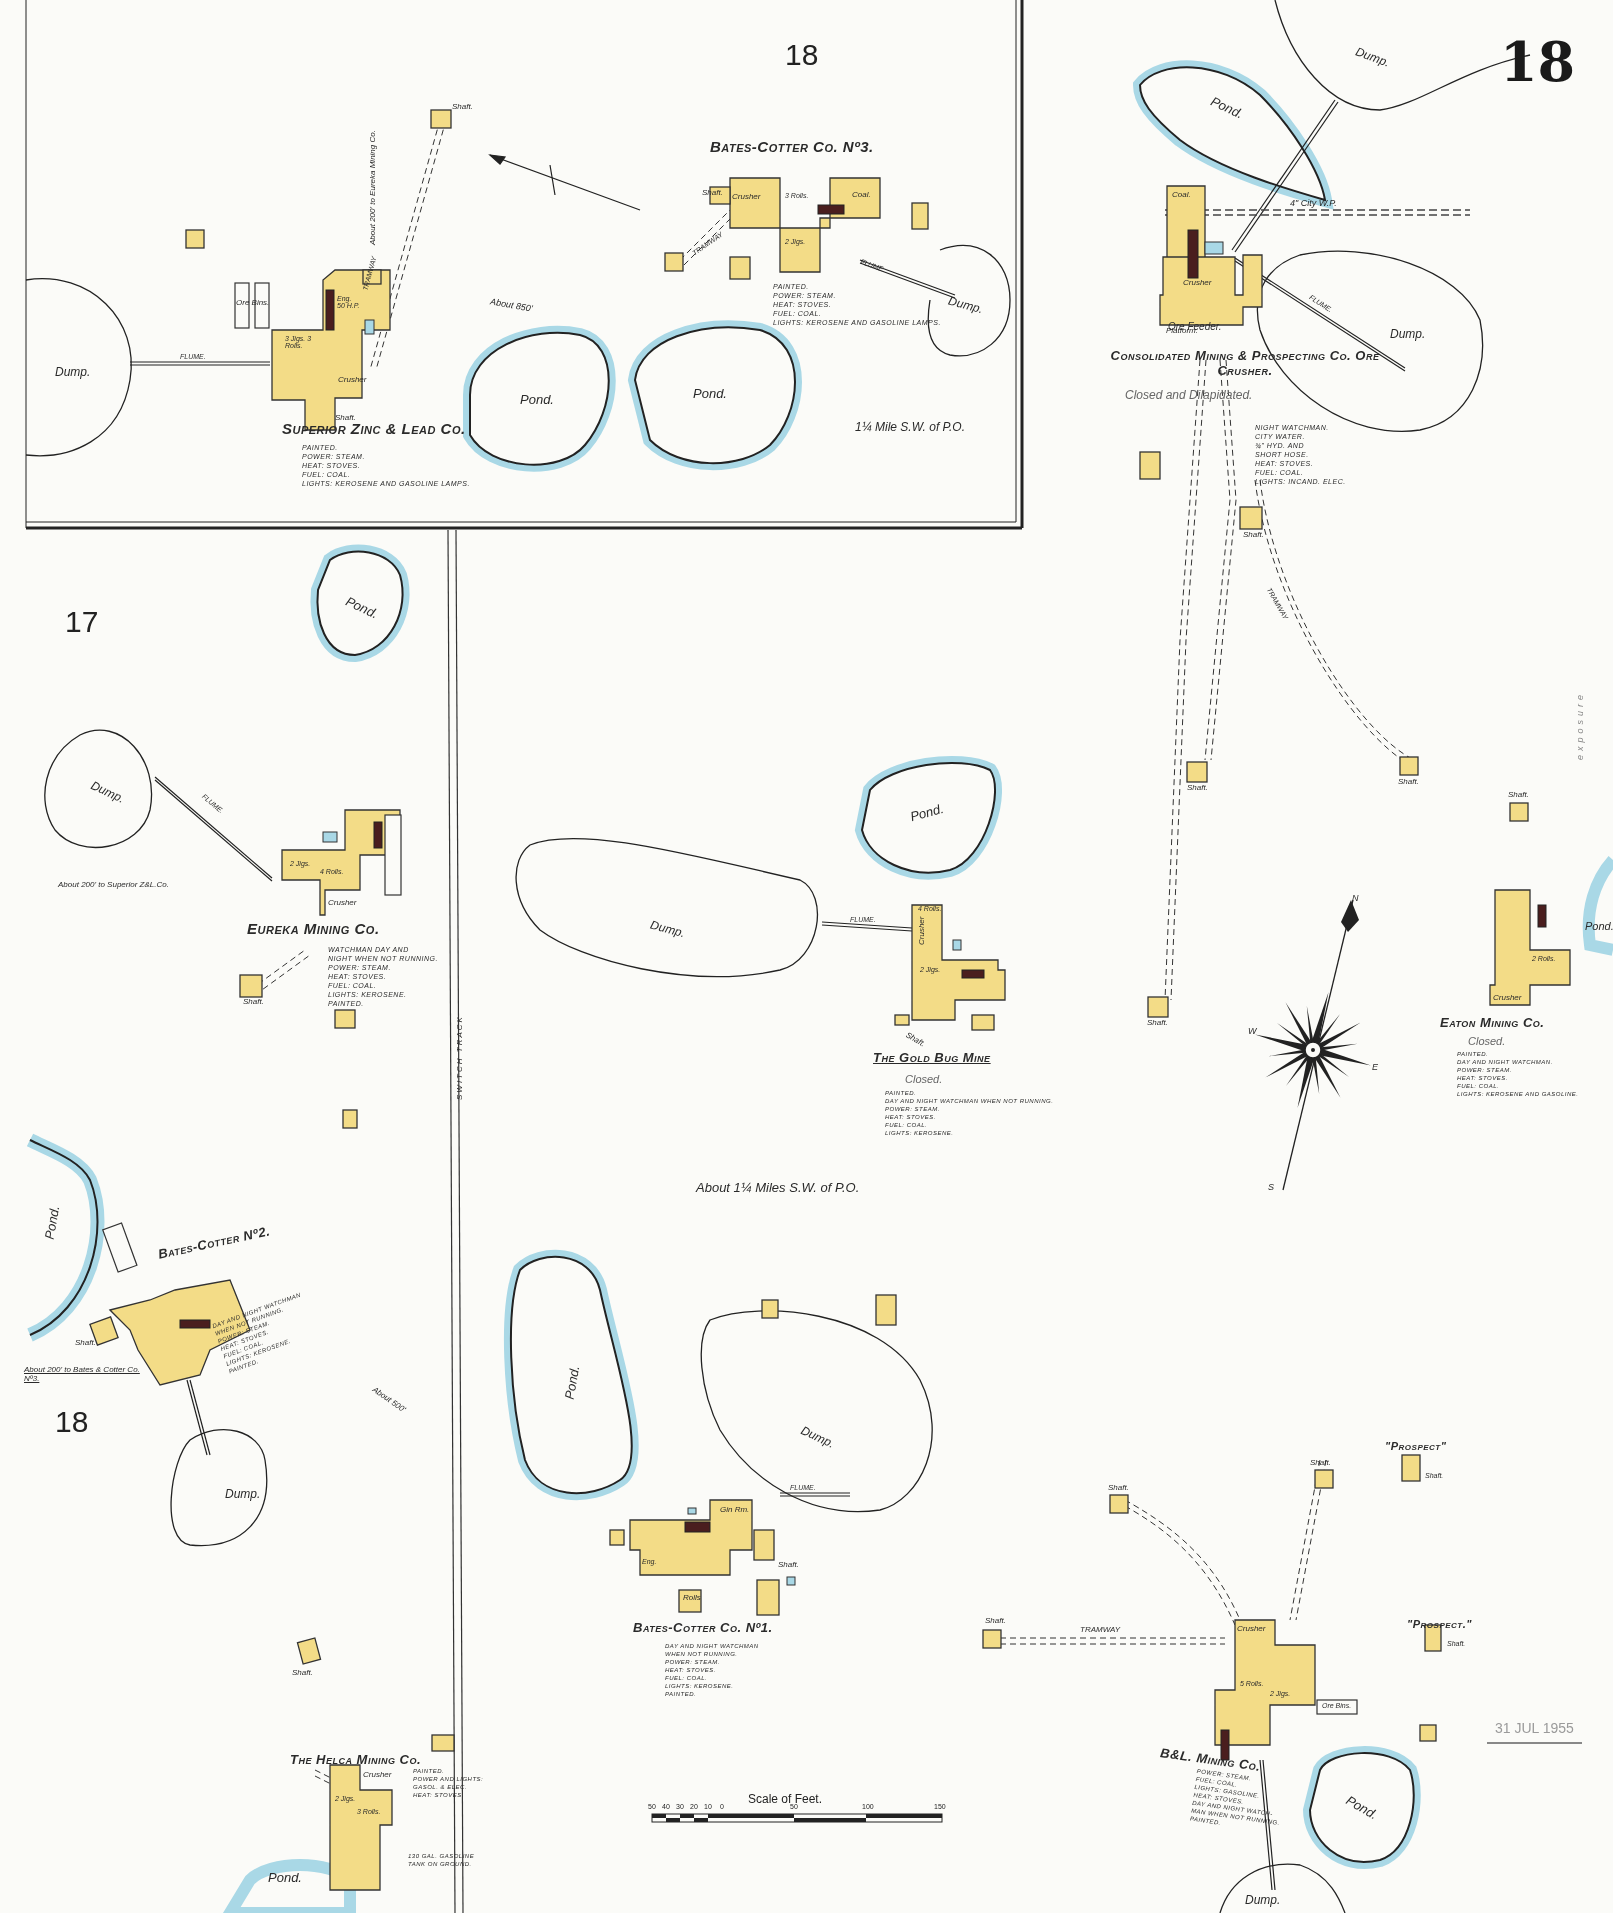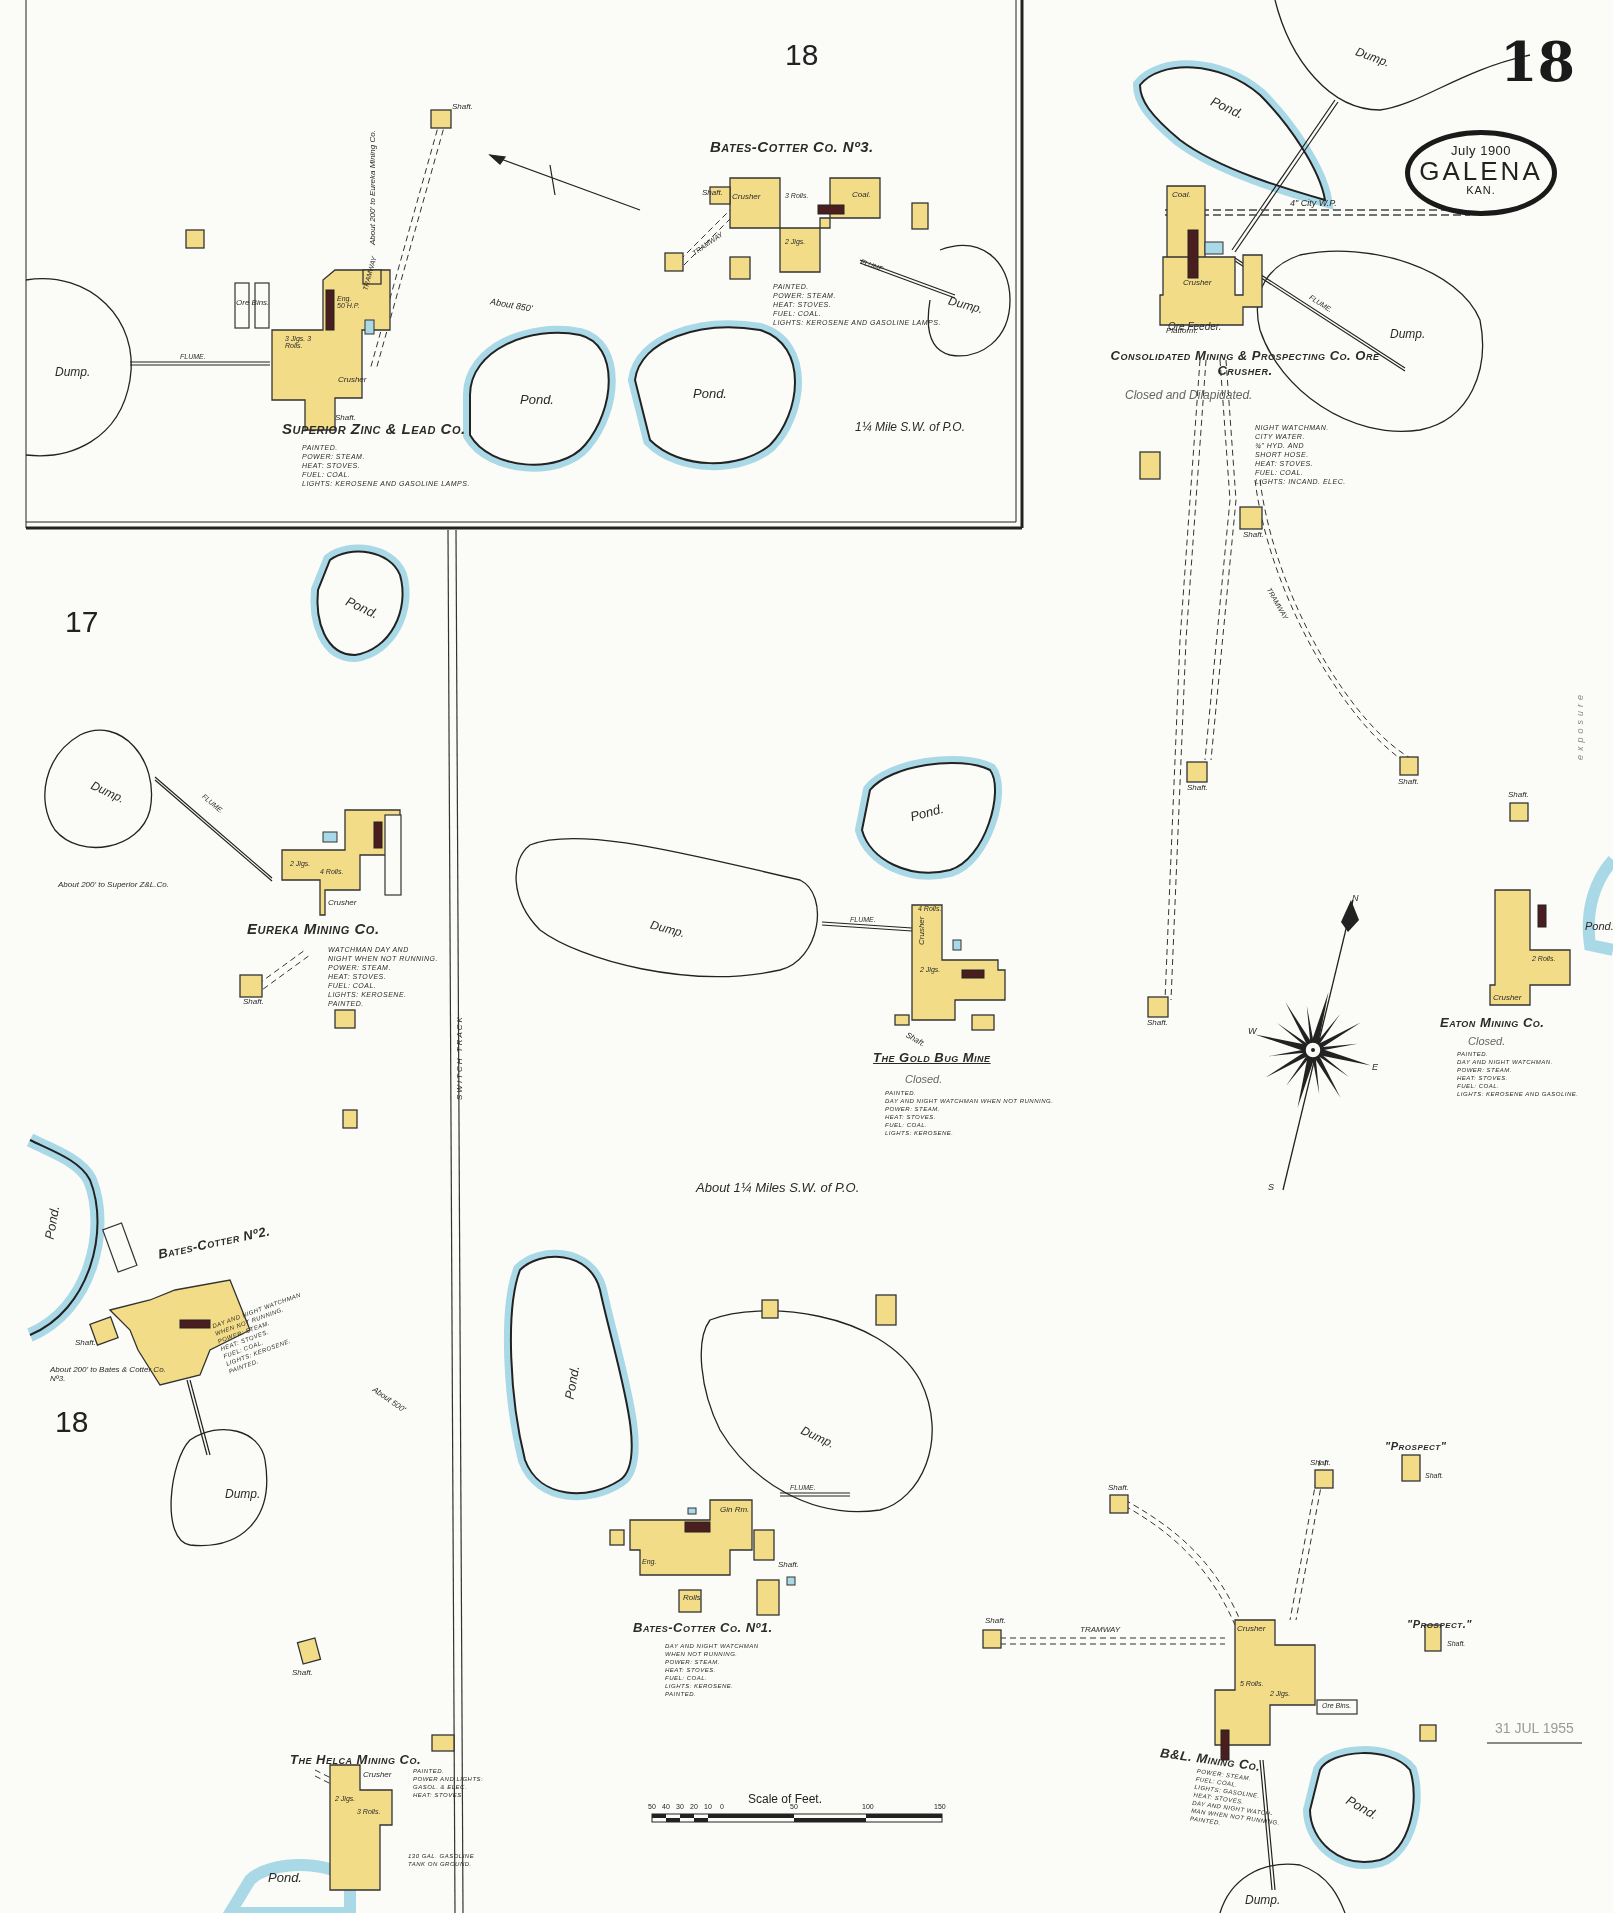--- a/index.html
+++ b/index.html
@@ -240,25 +240,20 @@
     <rect x="680" y="1814" width="14" height="4" fill="#222"></rect>
     <rect x="694" y="1818" width="14" height="4" fill="#222"></rect>
     <rect x="708" y="1814" width="14" height="4" fill="#222"></rect>
     <rect x="722" y="1814" width="72" height="4" fill="#222"></rect>
     <rect x="794" y="1818" width="72" height="4" fill="#222"></rect>
     <rect x="866" y="1814" width="76" height="4" fill="#222"></rect>
   </g>
 </svg>
 
 <div class="sheetnum" style="left:1500px;top:30px;">18</div>
-<div class="oval">
-  <div class="d">July 1900</div>
-  <div class="c">GALENA</div>
-  <div class="s">KAN.</div>
-</div>
 <div class="sectnum" style="left:785px;top:38px;">18</div>
 <div class="sectnum" style="left:65px;top:605px;">17</div>
 <div class="sectnum" style="left:55px;top:1405px;">18</div>
 <div class="stamp">31 JUL 1955</div>
 <div class="lbl small" style="left:1575px;top:760px;transform:rotate(-90deg);transform-origin:left top;letter-spacing:4px;color:#888;">exposure</div>
 
 <div class="lbl small" style="left:1352px;top:893px;">N</div>
 <div class="lbl small" style="left:1268px;top:1182px;">S</div>
 <div class="lbl small" style="left:1372px;top:1062px;">E</div>
 <div class="lbl small" style="left:1248px;top:1026px;">W</div>
@@ -273,21 +268,21 @@
 <div class="scale-ticks" style="left:790px;">50</div>
 <div class="scale-ticks" style="left:862px;">100</div>
 <div class="scale-ticks" style="left:934px;">150</div>
 
 <div class="lbl med" style="left:855px;top:420px;">1¼ Mile S.W. of P.O.</div>
 <div class="lbl med" style="left:696px;top:1180px;font-size:13px;">About 1¼ Miles S.W. of P.O.</div>
 
 <div class="lbl small" style="left:490px;top:300px;transform:rotate(10deg);">About 850'</div>
 <div class="lbl small" style="left:368px;top:245px;transform:rotate(-90deg);transform-origin:left top;font-size:8px;">About 200' to Eureka Mining Co.</div>
 <div class="lbl small" style="left:58px;top:880px;font-size:8px;">About 200' to Superior Z&amp;L.Co.</div>
-<div class="lbl small" style="left:50px;top:1365px;font-size:8px;white-space:normal;width:130px;">About 200' to Bates &amp; Cotter Co. Nº3.</div>
+<div class="lbl small" style="left:24px;top:1365px;font-size:8px;white-space:normal;width:130px;text-decoration:underline;">About 200' to Bates &amp; Cotter Co. Nº3.</div>
 <div class="lbl small" style="left:370px;top:1395px;transform:rotate(35deg);font-size:8px;">About 500'</div>
 <div class="lbl small" style="left:455px;top:1100px;transform:rotate(-90deg);transform-origin:left top;font-size:8px;letter-spacing:2px;">SWITCH TRACK</div>
 <div class="lbl small" style="left:1290px;top:198px;font-size:9px;">4" City W.P.</div>
 
 <div class="lbl pond" style="left:520px;top:392px;">Pond.</div>
 <div class="lbl pond" style="left:693px;top:386px;">Pond.</div>
 <div class="lbl pond" style="left:1210px;top:100px;transform:rotate(25deg);">Pond.</div>
 <div class="lbl pond" style="left:345px;top:600px;transform:rotate(25deg);">Pond.</div>
 <div class="lbl pond" style="left:910px;top:805px;transform:rotate(-15deg);">Pond.</div>
 <div class="lbl pond" style="left:555px;top:1375px;transform:rotate(-80deg);">Pond.</div>

